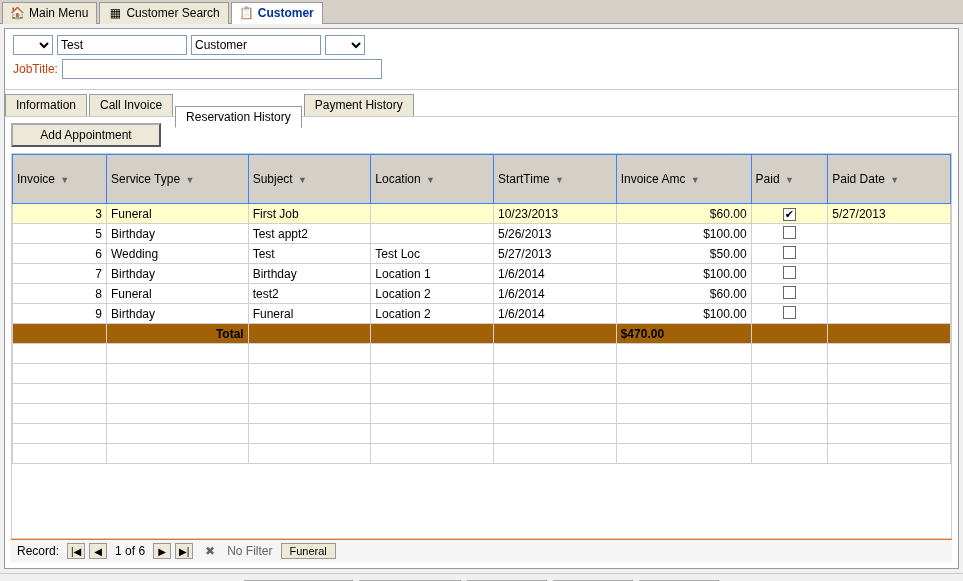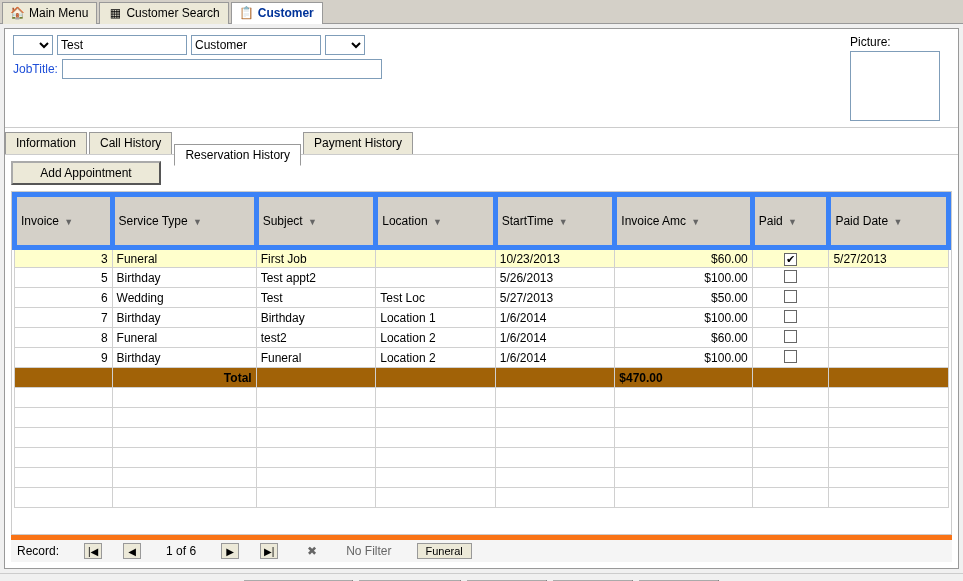--- a/index.html
+++ b/index.html
@@ -77,21 +77,21 @@
     }
     .form-select {
       border: 1px solid #7f9db9;
       background: #fff;
       height: 20px;
       font-size: 12px;
       padding: 0 2px;
     }
     .form-label {
       font-size: 12px;
-      color: #1d4ed8;
+      color: #c2410c;
     }
     .picture-area {
       display: flex;
       flex-direction: column;
       align-items: flex-start;
       min-width: 100px;
     }
     .picture-label {
       font-size: 12px;
       margin-bottom: 2px;
@@ -148,21 +148,21 @@
     }
 
     
     .data-table {
       width: 100%;
       border-collapse: collapse;
       font-size: 12px;
     }
     .data-table th {
       background: #d4d0c8;
-      border: 5px solid #3b82f6;
+      border: 1px solid #3b82f6;
       padding: 17px 4px;
       text-align: left;
       font-weight: normal;
       white-space: nowrap;
     }
     .data-table th .sort-arrow {
       display: inline-block;
       font-size: 9px;
       color: #666;
       margin-left: 2px;
@@ -202,23 +202,23 @@
       overflow-y: auto;
       overflow-x: auto;
       border: 1px solid #ccc;
     }
 
     
     .nav-bar {
       display: flex;
       align-items: center;
       padding: 3px 6px;
-      border-top: 5px solid #f97316;
+      border-top: 1px solid #f97316;
       background: #f5f5f5;
-      gap: 21px;
+      gap: 4px;
       font-size: 11px;
     }
     .nav-label {
       margin-right: 4px;
     }
     .nav-btn {
       width: 18px;
       height: 16px;
       border: 1px solid #999;
       background: #ece9d8;
@@ -296,32 +296,28 @@
         <input type="text" class="form-input" value="Customer" style="width: 130px;">
         <select class="form-select" style="width:40px;">
           <option></option>
         </select>
       </div>
       <div class="form-row">
         <span class="form-label">JobTitle:</span>
         <input type="text" class="form-input" style="width: 320px;">
       </div>
     </div>
-    <div class="picture-area">
-      <span class="picture-label">Picture:</span>
-      <div class="picture-box"></div>
-    </div>
   </div>
 
   <div class="inner-tabs">
     <div class="inner-tab">
       <span>Information</span>
     </div>
     <div class="inner-tab">
-      <span>Call History</span>
+      <span>Call Invoice</span>
     </div>
     <div class="inner-tab active">
       <span>Reservation History</span>
     </div>
     <div class="inner-tab">
       <span>Payment History</span>
     </div>
   </div>
 
   <div class="tab-content">

